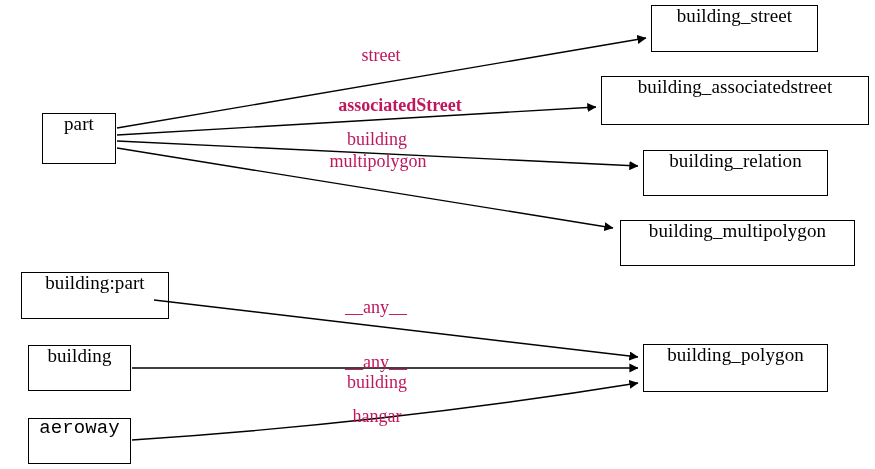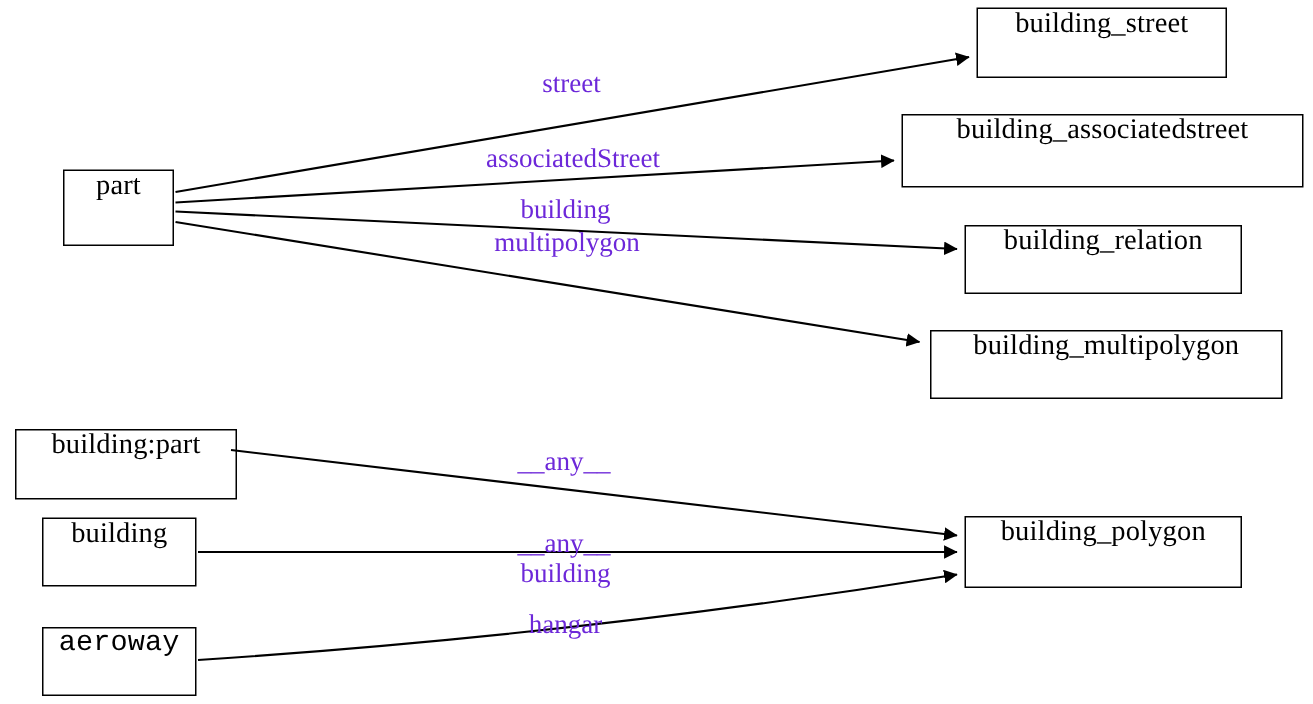--- a/index.html
+++ b/index.html
@@ -31,21 +31,21 @@
     align-items: flex-start;
     justify-content: center;
     color: #000000;
     font-size: 19px;
     line-height: 1;
     white-space: nowrap;
     letter-spacing: 0.1px;
   }
   .edge-label {
     position: absolute;
-    color: #6d28d9;
+    color: #be185d;
     font-size: 18px;
     line-height: 1.05;
     white-space: nowrap;
     text-align: center;
     background: transparent;
   }
 </style>
 </head>
 <body>
 
@@ -94,39 +94,39 @@
   </div>
 
   <div class="node-box" style="left:601px; top:76px; width:268px; height:49px;">
     <span>building_associatedstreet</span>
   </div>
 
   <div class="node-box" style="left:620px; top:220px; width:235px; height:46px;">
     <span>building_multipolygon</span>
   </div>
 
-  <div class="node-box" style="left:10px; top:272px; width:148px; height:47px;margin-top:14px;">
+  <div class="node-box" style="left:21px; top:272px; width:148px; height:47px;">
     <span>building:part</span>
   </div>
 
   <div class="node-box" style="left:28px; top:345px; width:103px; height:46px;">
     <span>building</span>
   </div>
 
   <div class="node-box" style="left:28px; top:418px; width:103px; height:46px;font-family:Liberation Mono, monospace;">
     <span>aeroway</span>
   </div>
 
   <div class="node-box" style="left:643px; top:344px; width:185px; height:48px;">
     <span>building_polygon</span>
   </div>
 
   <div class="edge-label" style="left:345px; top:46px; width:72px;">street</div>
 
-  <div class="edge-label" style="left:292px; top:96px; width:180px;">associatedStreet</div>
+  <div class="edge-label" style="left:310px; top:96px; width:180px;font-weight:bold;">associatedStreet</div>
 
   <div class="edge-label" style="left:337px; top:130px; width:80px;">building</div>
 
   <div class="edge-label" style="left:312px; top:152px; width:132px;">multipolygon</div>
 
   <div class="edge-label" style="left:337px; top:298px; width:78px;">__any__</div>
 
   <div class="edge-label" style="left:337px; top:353px; width:78px;">__any__</div>
 
   <div class="edge-label" style="left:335px; top:373px; width:84px;">building</div>

